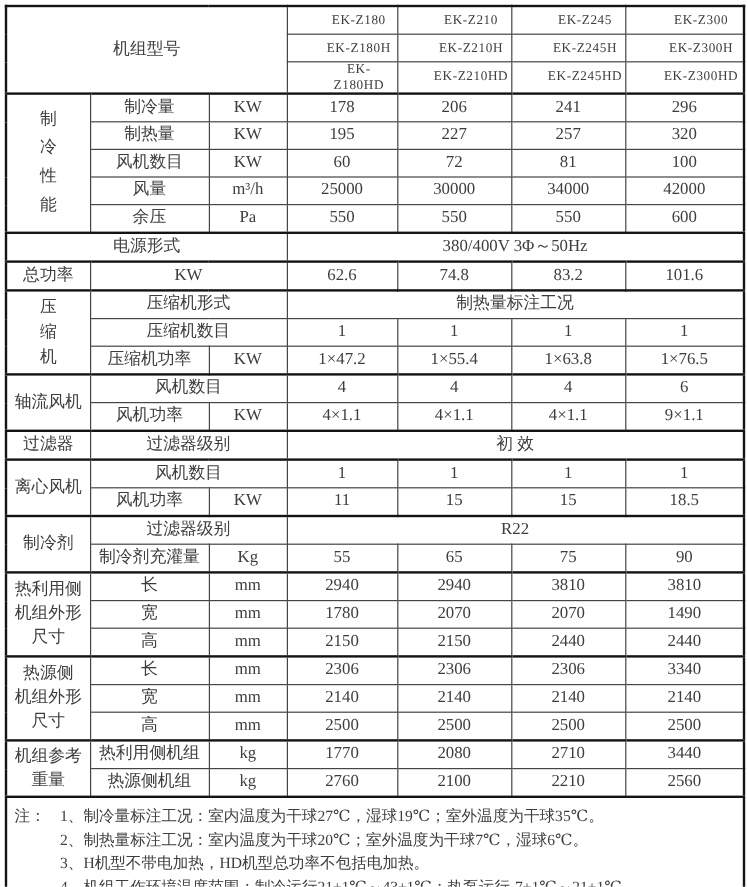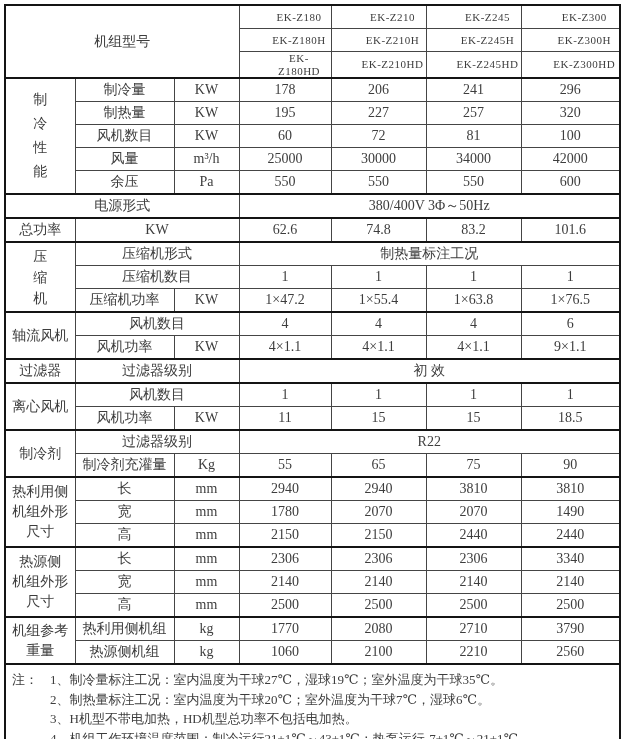--- a/index.html
+++ b/index.html
@@ -255,26 +255,26 @@
   </tr>
 
   <tr class="sec">
     <td rowspan="2" class="ml">机组参考
 重量</td>
     <td>热利用侧机组</td>
     <td>kg</td>
     <td>1770</td>
     <td>2080</td>
     <td>2710</td>
-    <td>3790</td>
+    <td>3440</td>
   </tr>
   <tr>
     <td>热源侧机组</td>
     <td>kg</td>
-    <td>1060</td>
+    <td>2760</td>
     <td>2100</td>
     <td>2210</td>
     <td>2560</td>
   </tr>
 
   <tr class="sec">
     <td colspan="7" class="notes-cell">
       <div class="notes-wrap">
         <span class="notes-prefix">注：</span>
         <div class="notes-lines">

